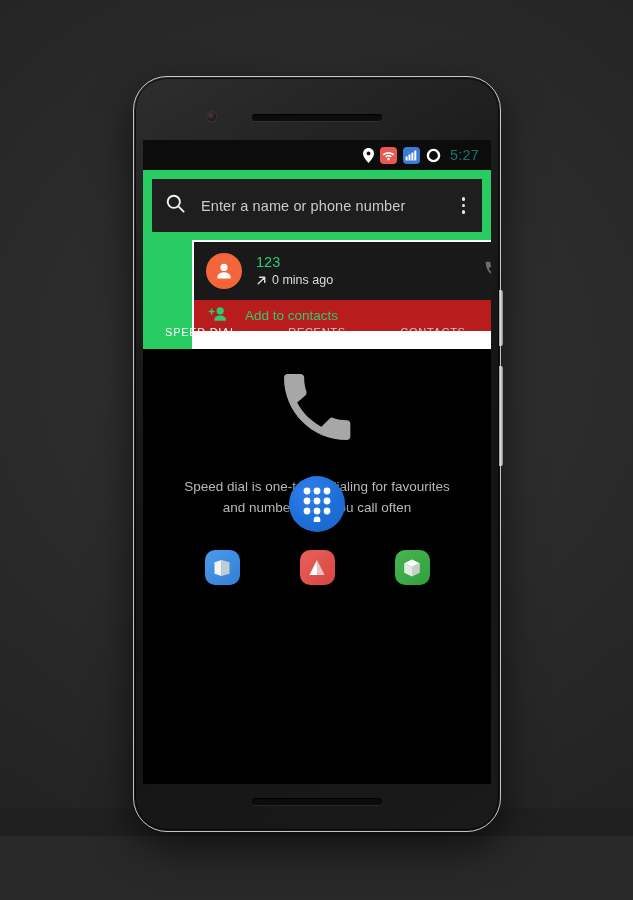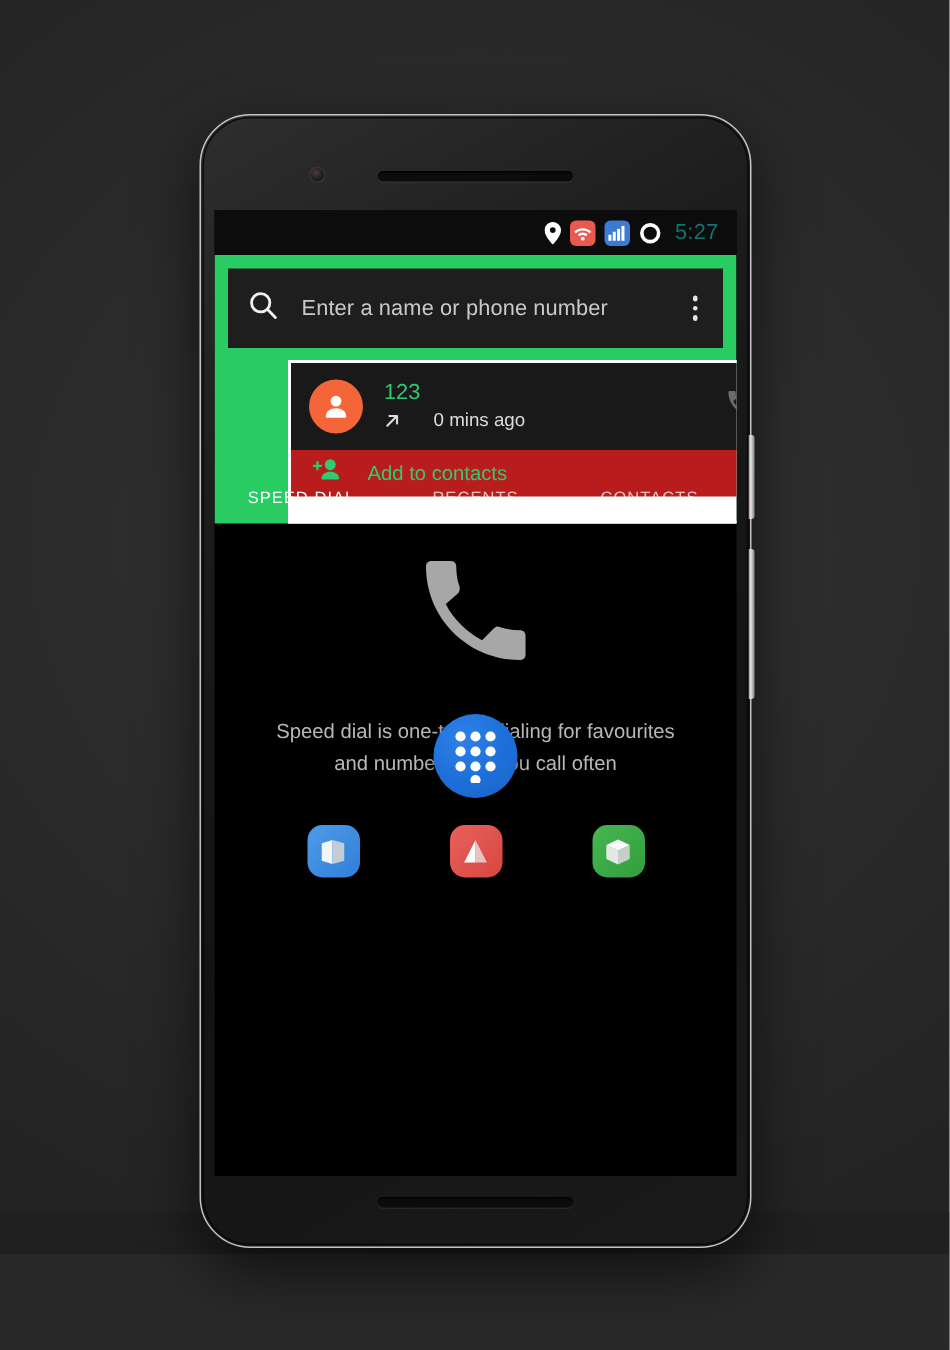--- a/index.html
+++ b/index.html
@@ -150,21 +150,21 @@
     background:#f4663a;
     display:flex; align-items:center; justify-content:center;
     flex:0 0 auto; margin-right:14px;
   }
   .contact-text { flex:1 1 auto; line-height:1.15; }
   .contact-name {
     color:#2ecc71; font-size:14.5px; margin-bottom:2px;
   }
   .contact-sub {
     color:#dcdcdc; font-size:12.5px;
-    display:flex; align-items:center; gap:22px;
+    display:flex; align-items:center; gap:5px;
   }
   .call-btn { flex:0 0 auto; opacity:.55; }
 
   .add-contacts {
     height:31px; background:#b91c1c;
     display:flex; align-items:center; padding:0 14px;
   }
   .add-icon { flex:0 0 auto; margin-right:17px; }
   .add-label { color:#2ecc71; font-size:13.5px; }
 

